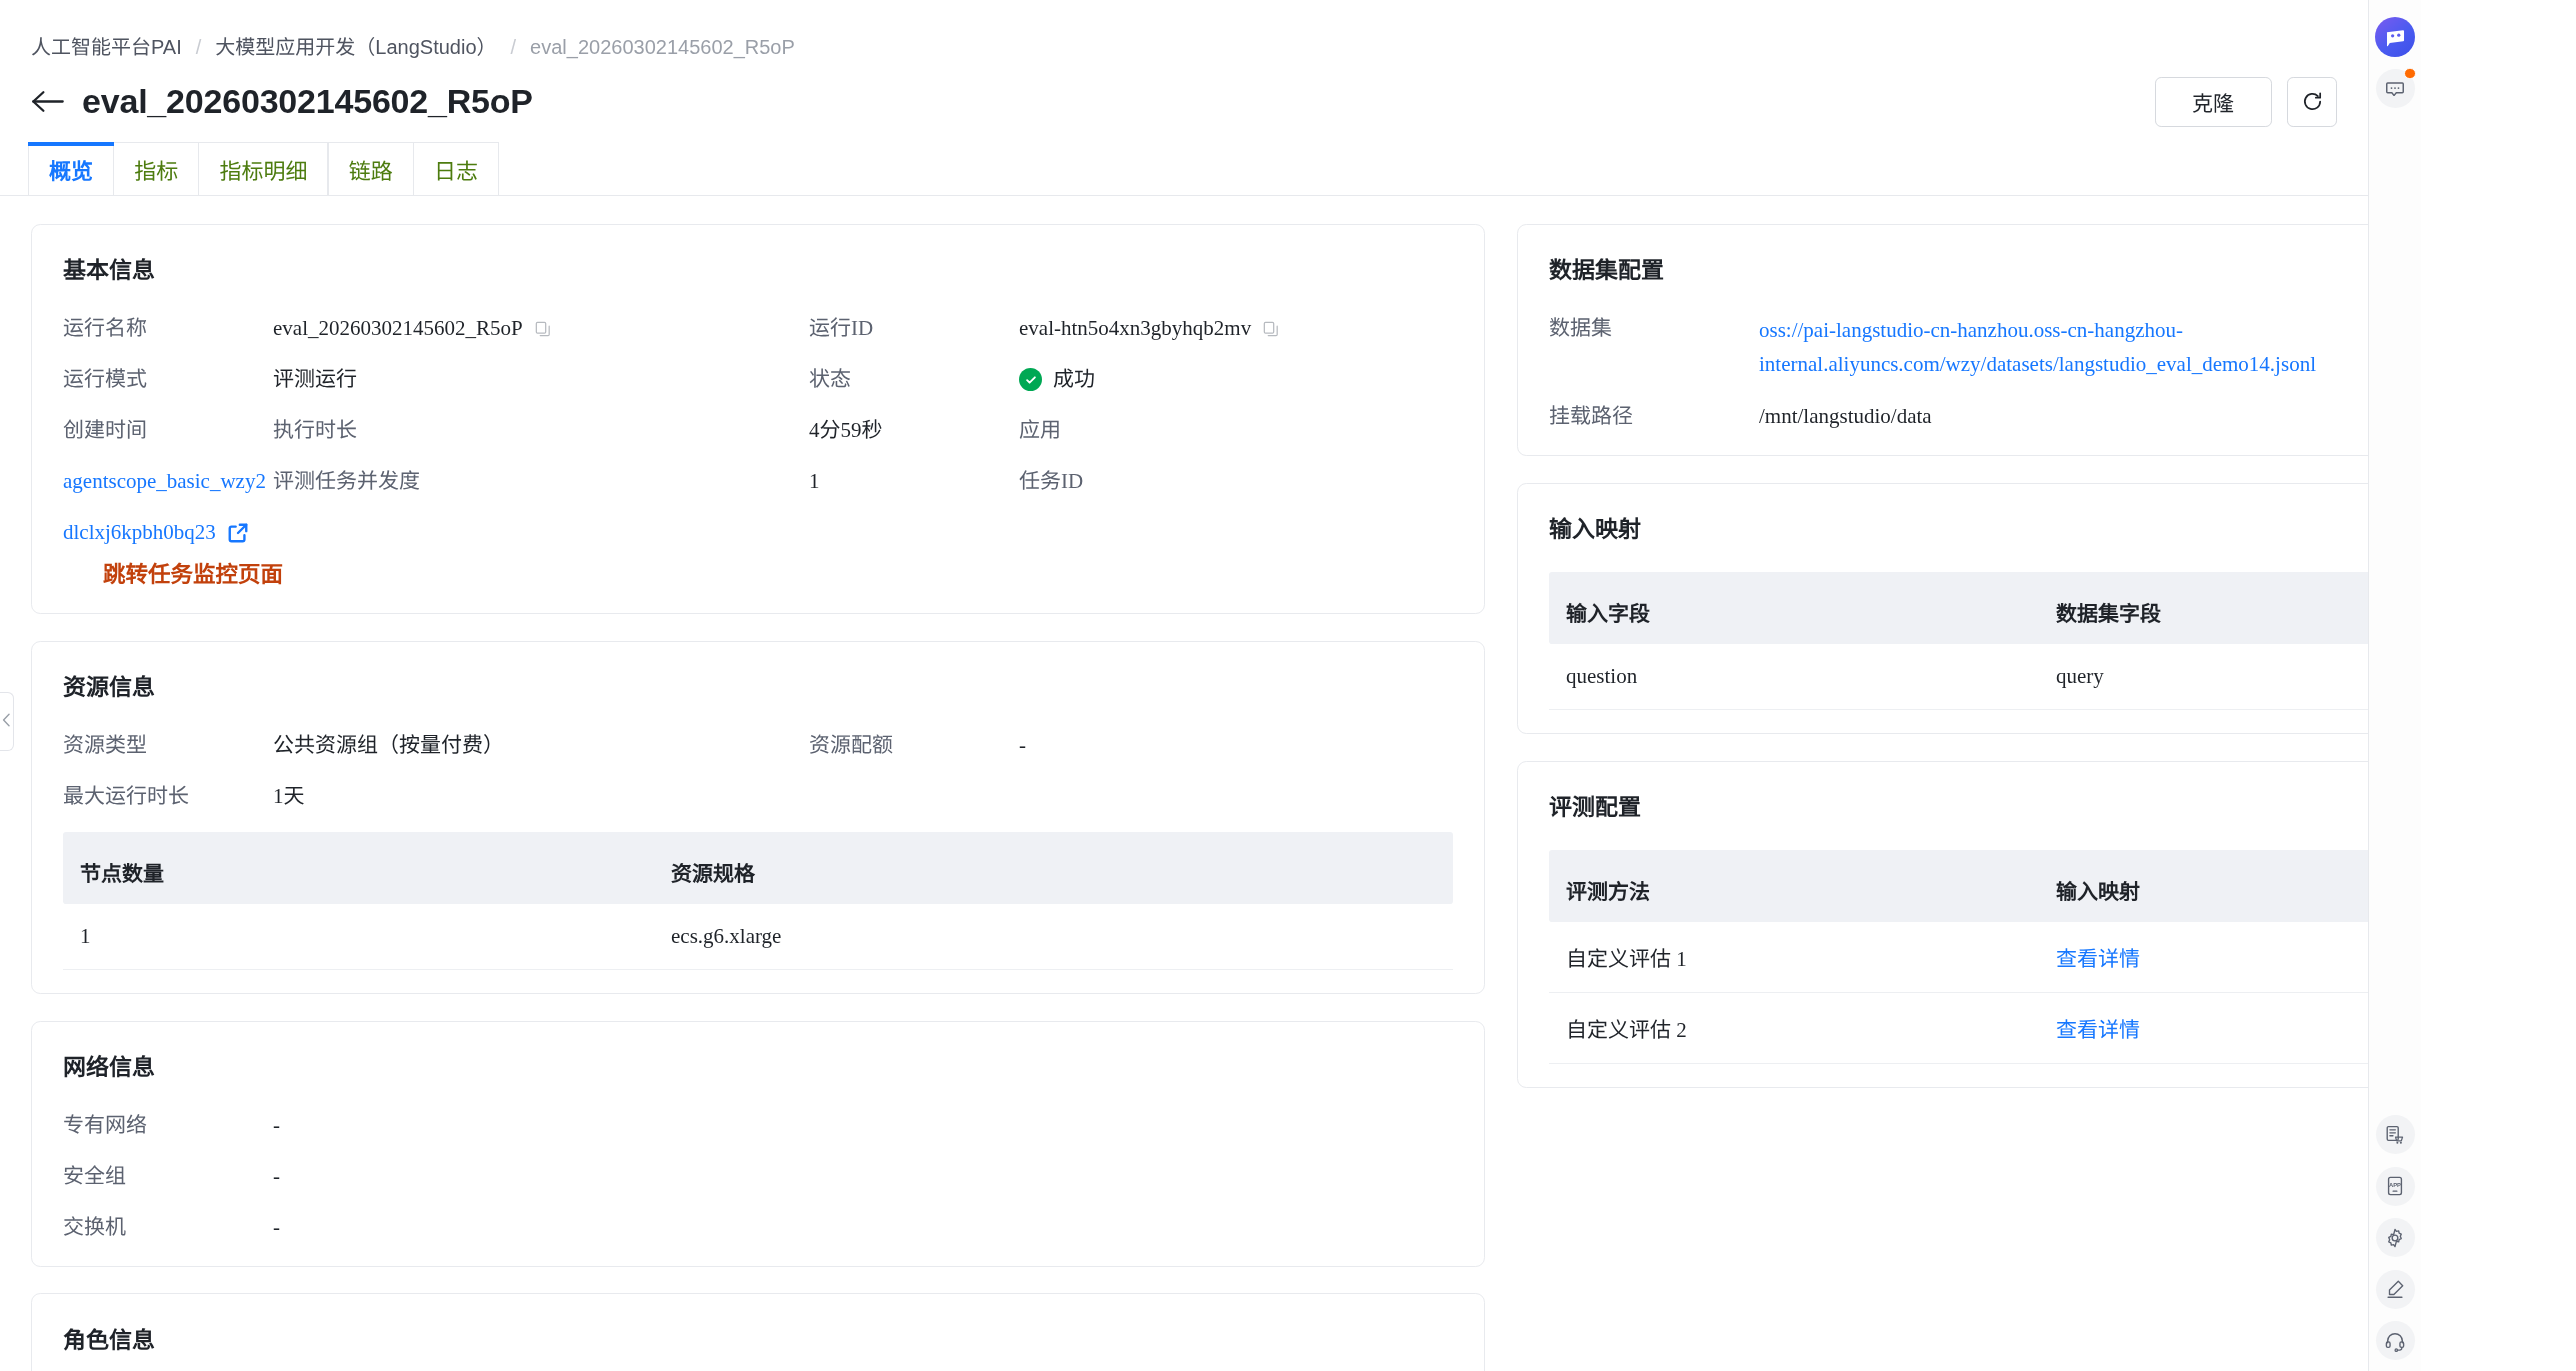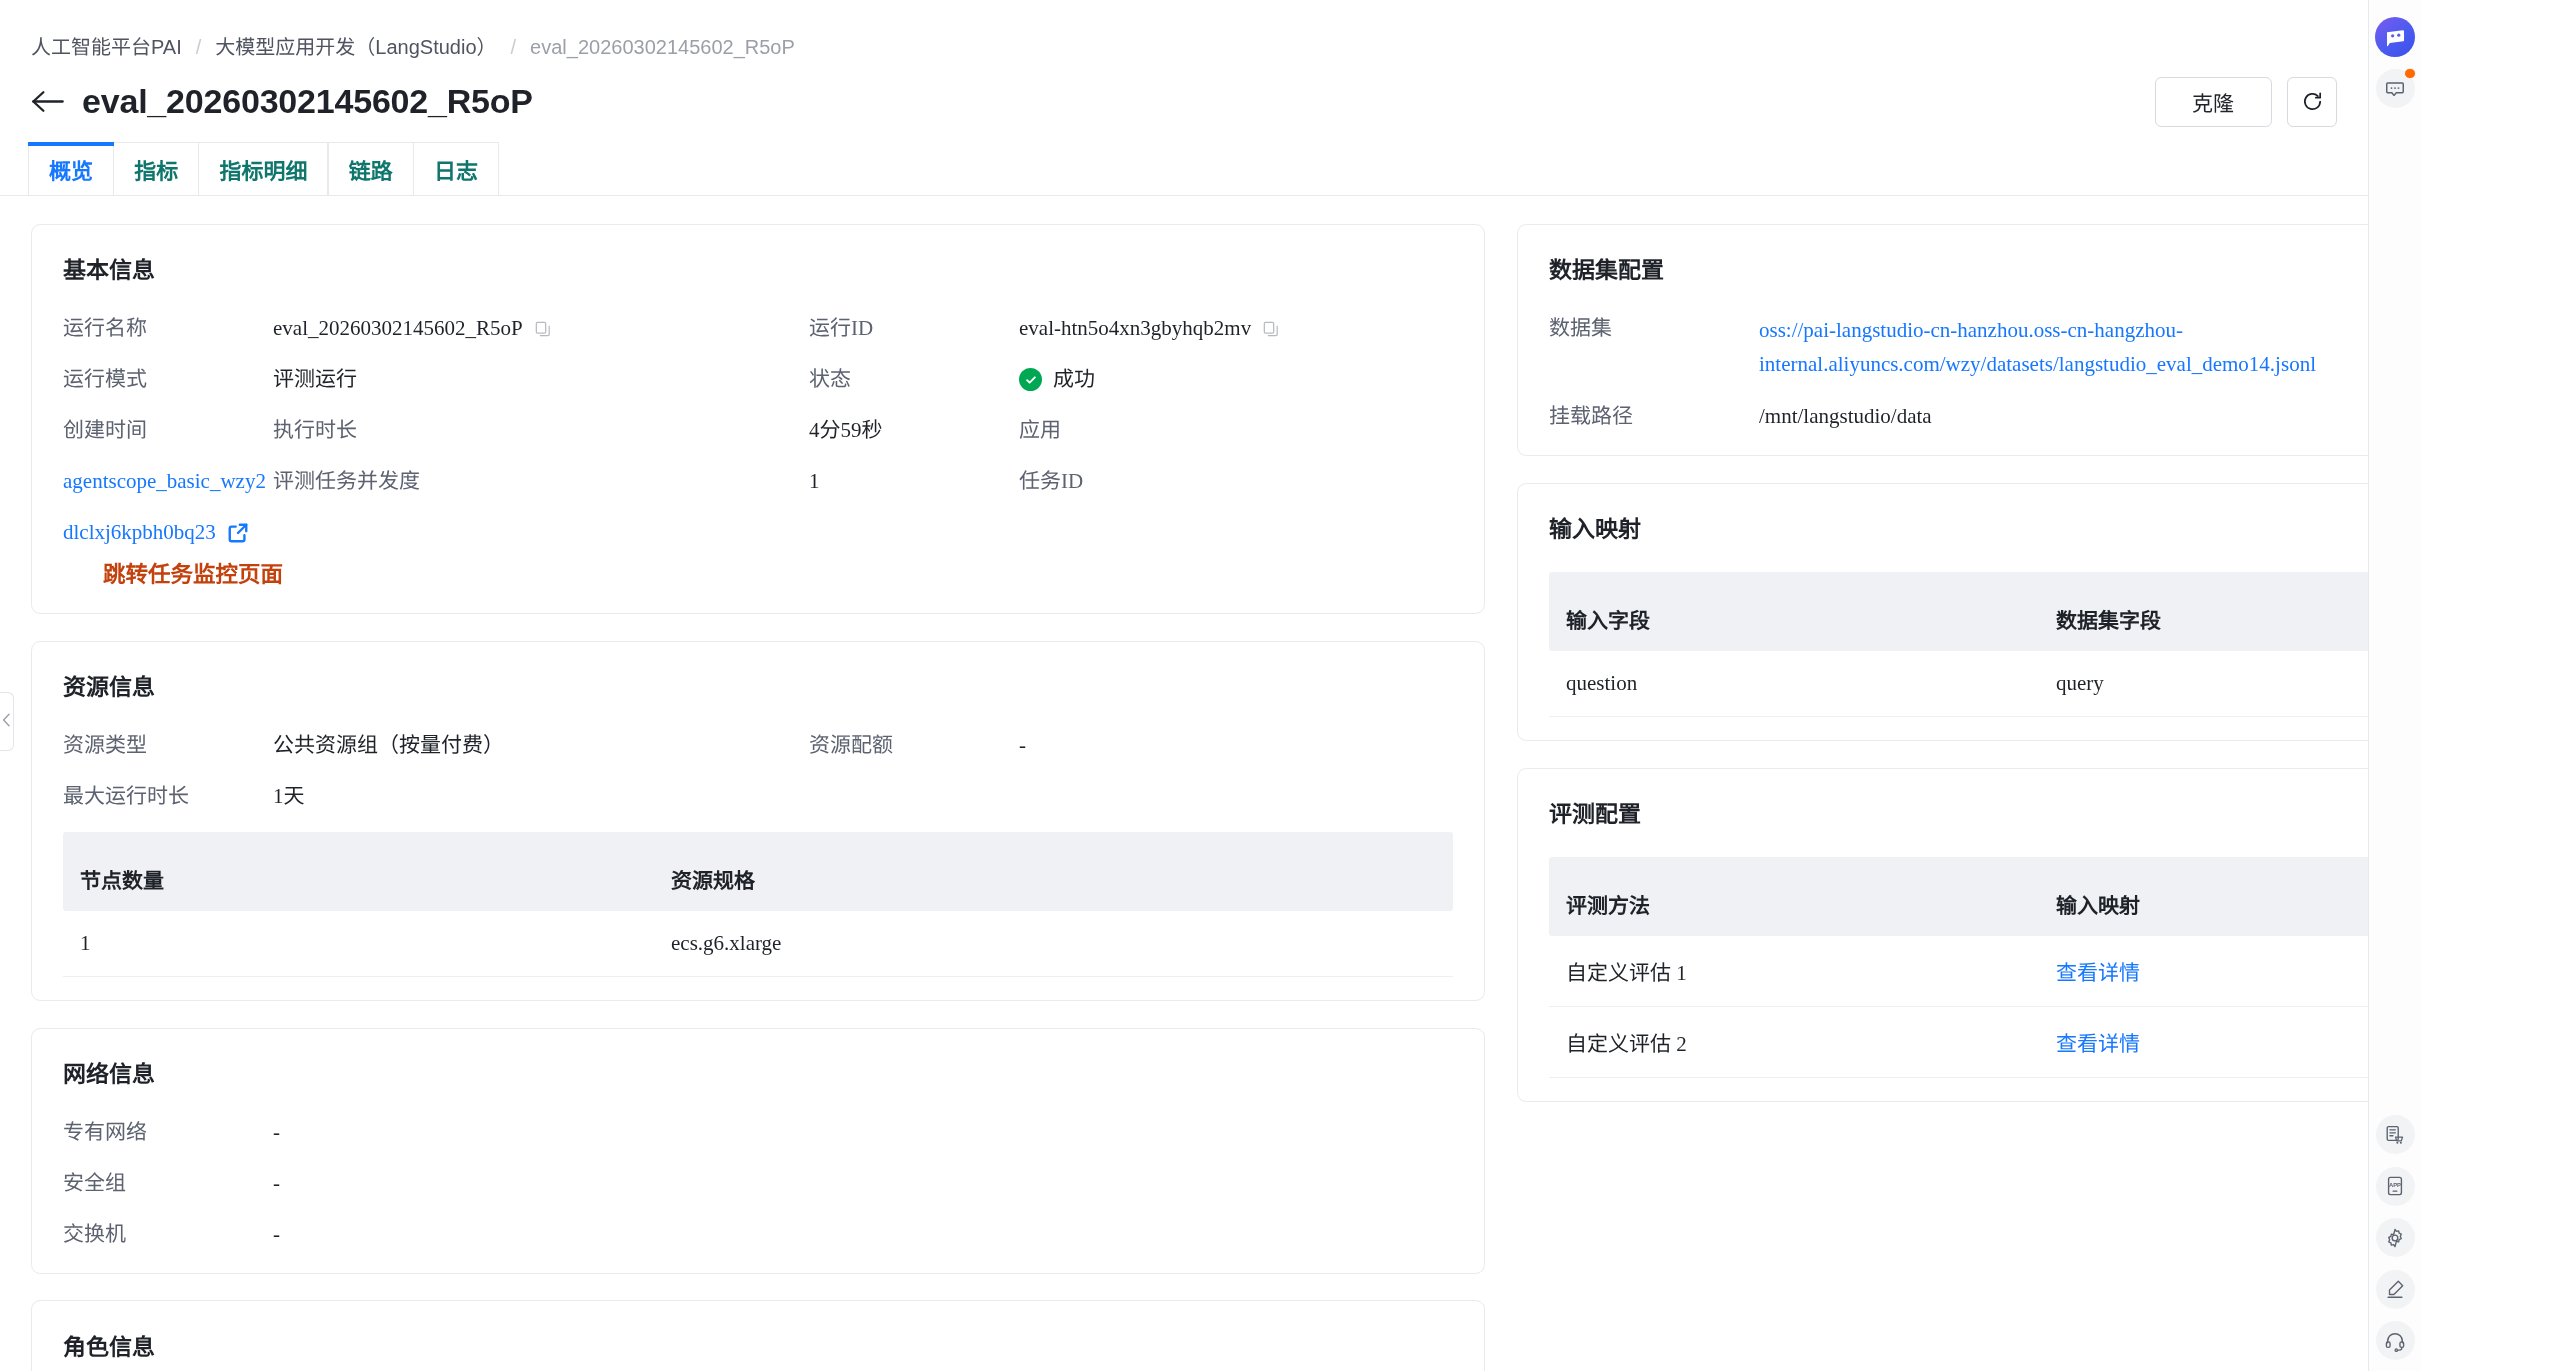--- a/index.html
+++ b/index.html
@@ -94,28 +94,27 @@
     border-bottom: 0.8px solid #e7e9ed;
     height: 72px;
   }
   .tab {
     position: relative;
     min-width: 75px;
     padding: 0 20px;
     height: 53px;
     display: flex; align-items: center; justify-content: center;
     font-size: 22px;
-    color: #0f766e;
+    color: #4d7c0f;
     border: 0.8px solid #e7e9ed;
     border-bottom: none;
     background: #fff;
     margin-right: -0.8px;
     cursor: pointer;
     white-space: nowrap;
-    font-weight: bold;
   }
   .tab.active {
     color: #1677ff;
     font-weight: 600;
     border-top: none;
     z-index: 2;
   }
   .tab.active::before {
     content: "";
     position: absolute;
@@ -209,21 +208,21 @@
     width: 100%;
     border-collapse: collapse;
     margin-top: 20px;
   }
   table.tbl thead th {
     background: #eff1f5;
     text-align: left;
     font-size: 21px;
     font-weight: 700;
     color: #1f2329;
-    padding: 32px 0 17px 17px;
+    padding: 25px 0 17px 17px;
     white-space: nowrap;
   }
   table.tbl thead th:first-child { border-radius: 3.1px 0 0 3.1px; }
   table.tbl thead th:last-child  { border-radius: 0 3.1px 3.1px 0; }
   table.tbl tbody td {
     font-size: 21px;
     color: #1f2329;
     padding: 20px 0 20px 17px;
     border-bottom: 0.8px solid #edeff2;
   }

